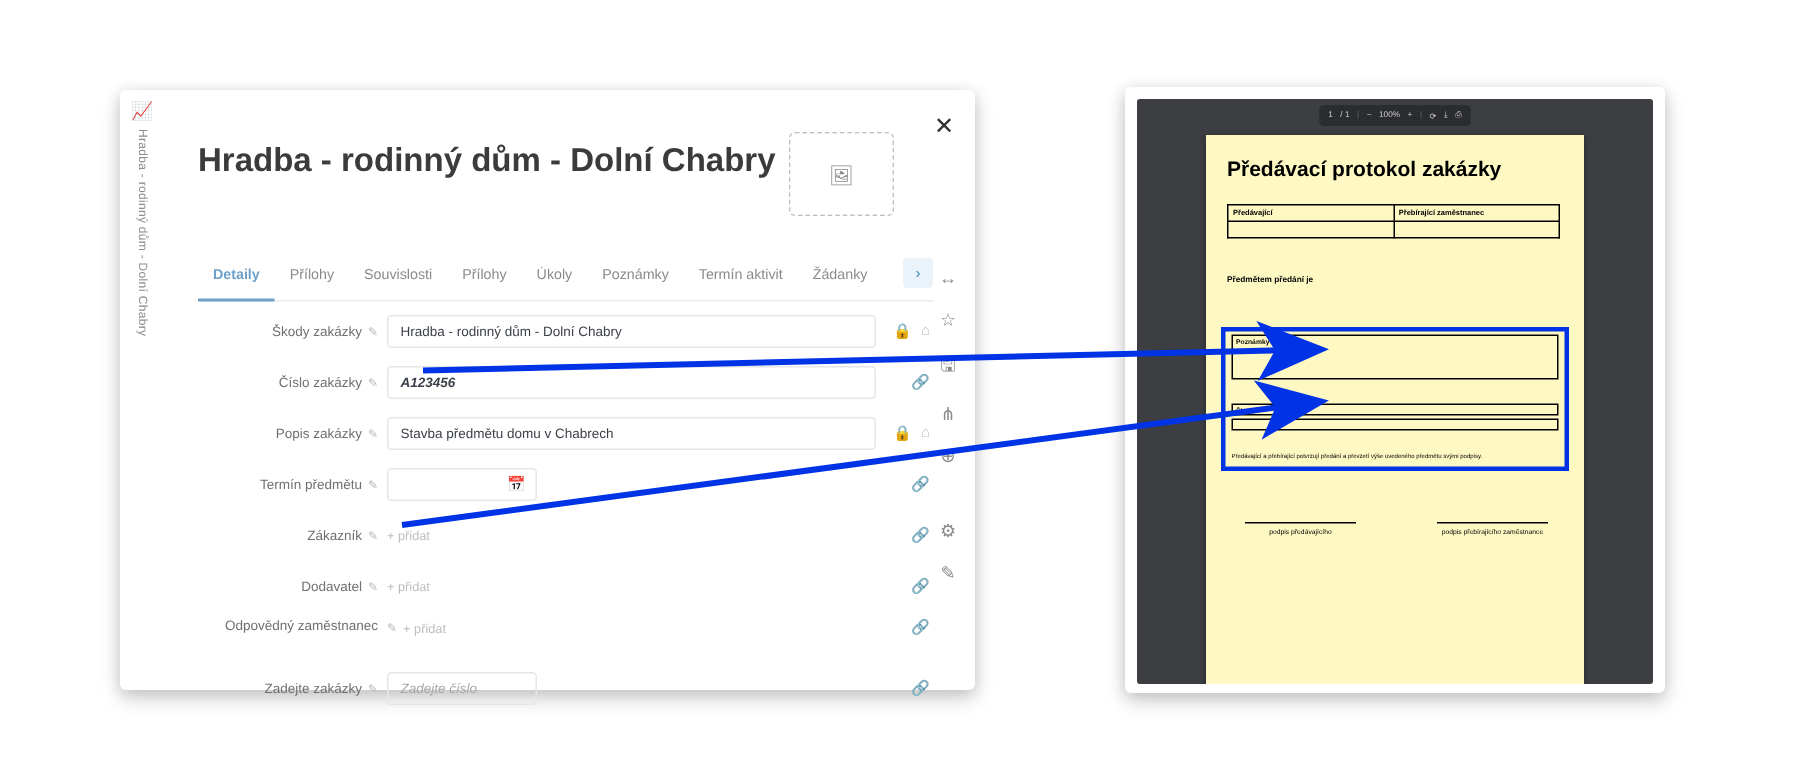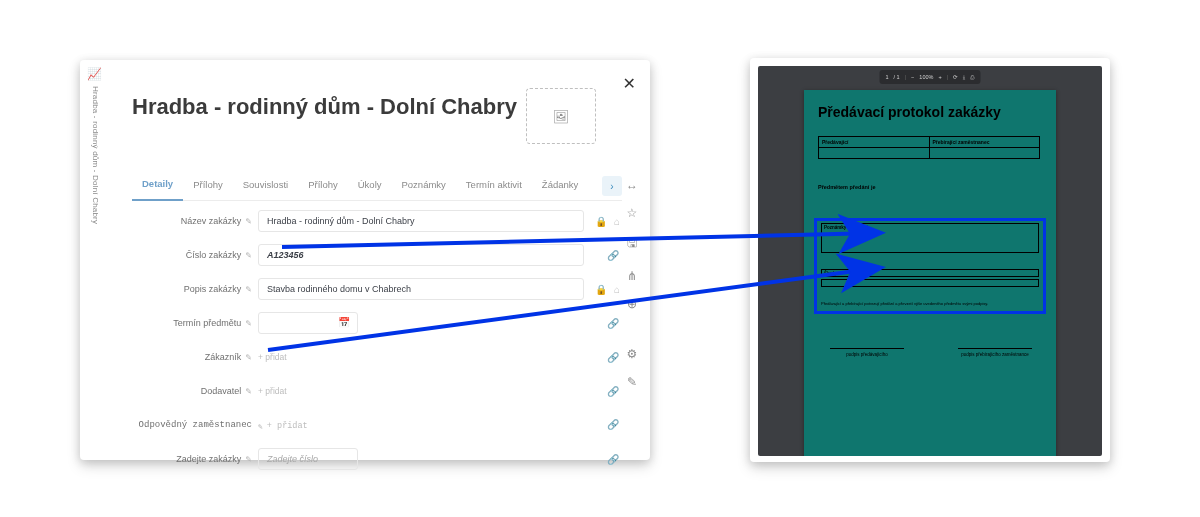--- a/index.html
+++ b/index.html
@@ -83,21 +83,20 @@
     font-size: 22px;
     font-weight: 600;
     color: #3b3b3b;
   }
 
   .tabs {
     position: absolute;
     left: 52px;
     top: 112px;
     display: flex;
-    align-items: center;
     gap: 0;
     font-size: 9.5px;
     color: #8b8b8b;
     border-bottom: 1px solid #ececec;
     padding-bottom: 0;
     width: 490px;
   }
   .tab {
     padding: 6px 10px 10px;
     cursor: pointer;
@@ -255,21 +254,21 @@
   .pdf-toolbar .sep { color: #666; }
   .pdf-toolbar .btn { cursor: pointer; }
 
   .pdf-page {
     position: absolute;
     left: 50%;
     transform: translateX(-50%);
     top: 24px;
     width: 252px;
     height: 408px;
-    background: #0f766e;
+    background: #fef9c3;
     box-shadow: 0 1px 4px rgba(0,0,0,0.4);
     color: #000;
     font-family: Arial, sans-serif;
   }
   .pdf-page .doc-title {
     position: absolute;
     left: 14px;
     top: 14px;
     font-size: 14px;
     font-weight: 700;
@@ -388,21 +387,21 @@
       <div class="tab">Úkoly</div>
       <div class="tab">Poznámky</div>
       <div class="tab">Termín aktivit</div>
       <div class="tab">Žádanky</div>
       <div class="tab-scroll">›</div>
     </div>
 
     <div class="form">
       <div class="row">
         <div class="label">
-            <span>Název zakázky</span>
+            <span>Škody zakázky</span>
             <span class="pencil">✎</span>
           </div>
         <div class="input-like">Hradba - rodinný dům - Dolní Chabry</div>
         <div class="trailing-icons">
             <span>🔒</span>
             <span>⌂</span>
           </div>
       </div>
       <div class="row">
         <div class="label">
@@ -412,21 +411,21 @@
         <div class="input-like" style="font-weight:600;font-style:italic;">A123456</div>
         <div class="trailing-icons">
             <span>🔗</span>
           </div>
       </div>
       <div class="row">
         <div class="label">
             <span>Popis zakázky</span>
             <span class="pencil">✎</span>
           </div>
-        <div class="input-like">Stavba rodinného domu v Chabrech</div>
+        <div class="input-like">Stavba předmětu domu v Chabrech</div>
         <div class="trailing-icons">
             <span>🔒</span>
             <span>⌂</span>
           </div>
       </div>
       <div class="row">
         <div class="label">
             <span>Termín předmětu</span>
             <span class="pencil">✎</span>
           </div>
@@ -453,21 +452,21 @@
         <div class="label">
             <span>Dodavatel</span>
             <span class="pencil">✎</span>
           </div>
         <div class="plus-add">+ přidat</div>
         <div style="flex:1"></div>
         <div class="trailing-icons">
             <span>🔗</span>
           </div>
       </div>
-      <div class="row" style="align-items:center;font-family:Liberation Mono, monospace;">
+      <div class="row" style="align-items:flex-start;">
         <div class="label" style="flex-direction:column; align-items:flex-end; line-height:1.2;">
           <span style="text-align:right;">Odpovědný zaměstnanec</span>
         </div>
         <span class="pencil" style="margin-top:2px;">✎</span>
         <div class="plus-add" style="margin-left:4px; margin-top:2px;">+ přidat</div>
         <div style="flex:1"></div>
         <div class="trailing-icons">
             <span>🔗</span>
           </div>
       </div>

